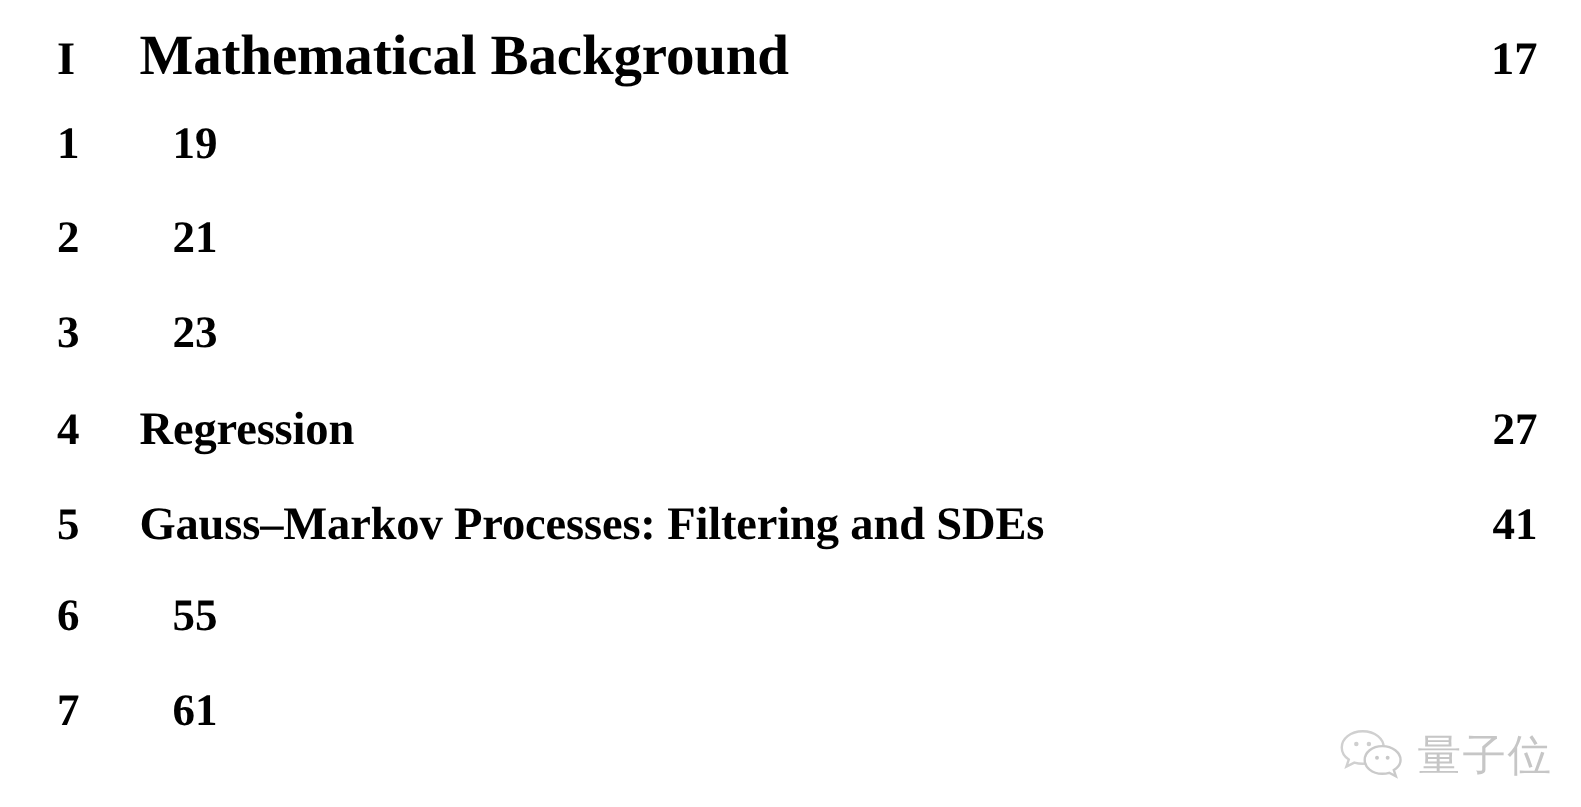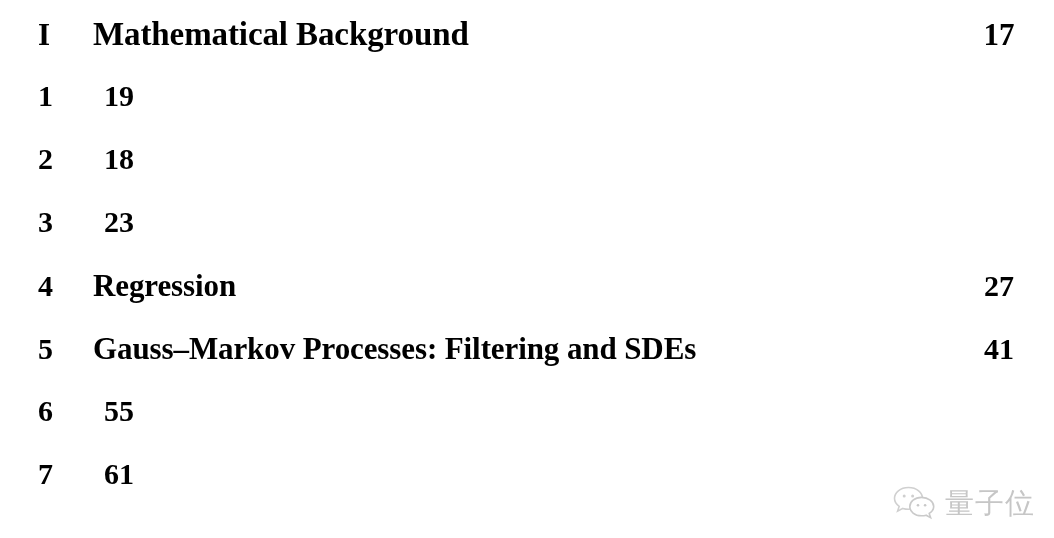--- a/index.html
+++ b/index.html
@@ -50,30 +50,30 @@
     line-height: 1;
     letter-spacing: -0.1px;
     white-space: nowrap;
   }
 
   .toc-page {
     flex: 0 0 auto;
     font-size: 30px;
     font-weight: bold;
     line-height: 1;
-    text-align: center;
+    text-align: right;
     min-width: 52px;
   }
 
   
   .toc-row.part .toc-num {
     font-size: 31px;
   }
   .toc-row.part .toc-title {
-    font-size: 33px;
+    font-size: 38px;
   }
   .toc-row.part .toc-page {
     font-size: 31px;
   }
 
   
   #watermark {
     position: absolute;
     left: 893px;
     top: 479px;
@@ -107,21 +107,21 @@
       <span class="toc-num">I</span>
       <span class="toc-title">Mathematical Background</span>
       <span class="toc-page">17</span>
     </div>
     <div class="toc-row">
       <span class="toc-num">1</span>
       <span class="toc-page">19</span>
     </div>
     <div class="toc-row">
       <span class="toc-num">2</span>
-      <span class="toc-page">18</span>
+      <span class="toc-page">21</span>
     </div>
     <div class="toc-row">
       <span class="toc-num">3</span>
       <span class="toc-page">23</span>
     </div>
     <div class="toc-row">
       <span class="toc-num">4</span>
       <span class="toc-title">Regression</span>
       <span class="toc-page">27</span>
     </div>

